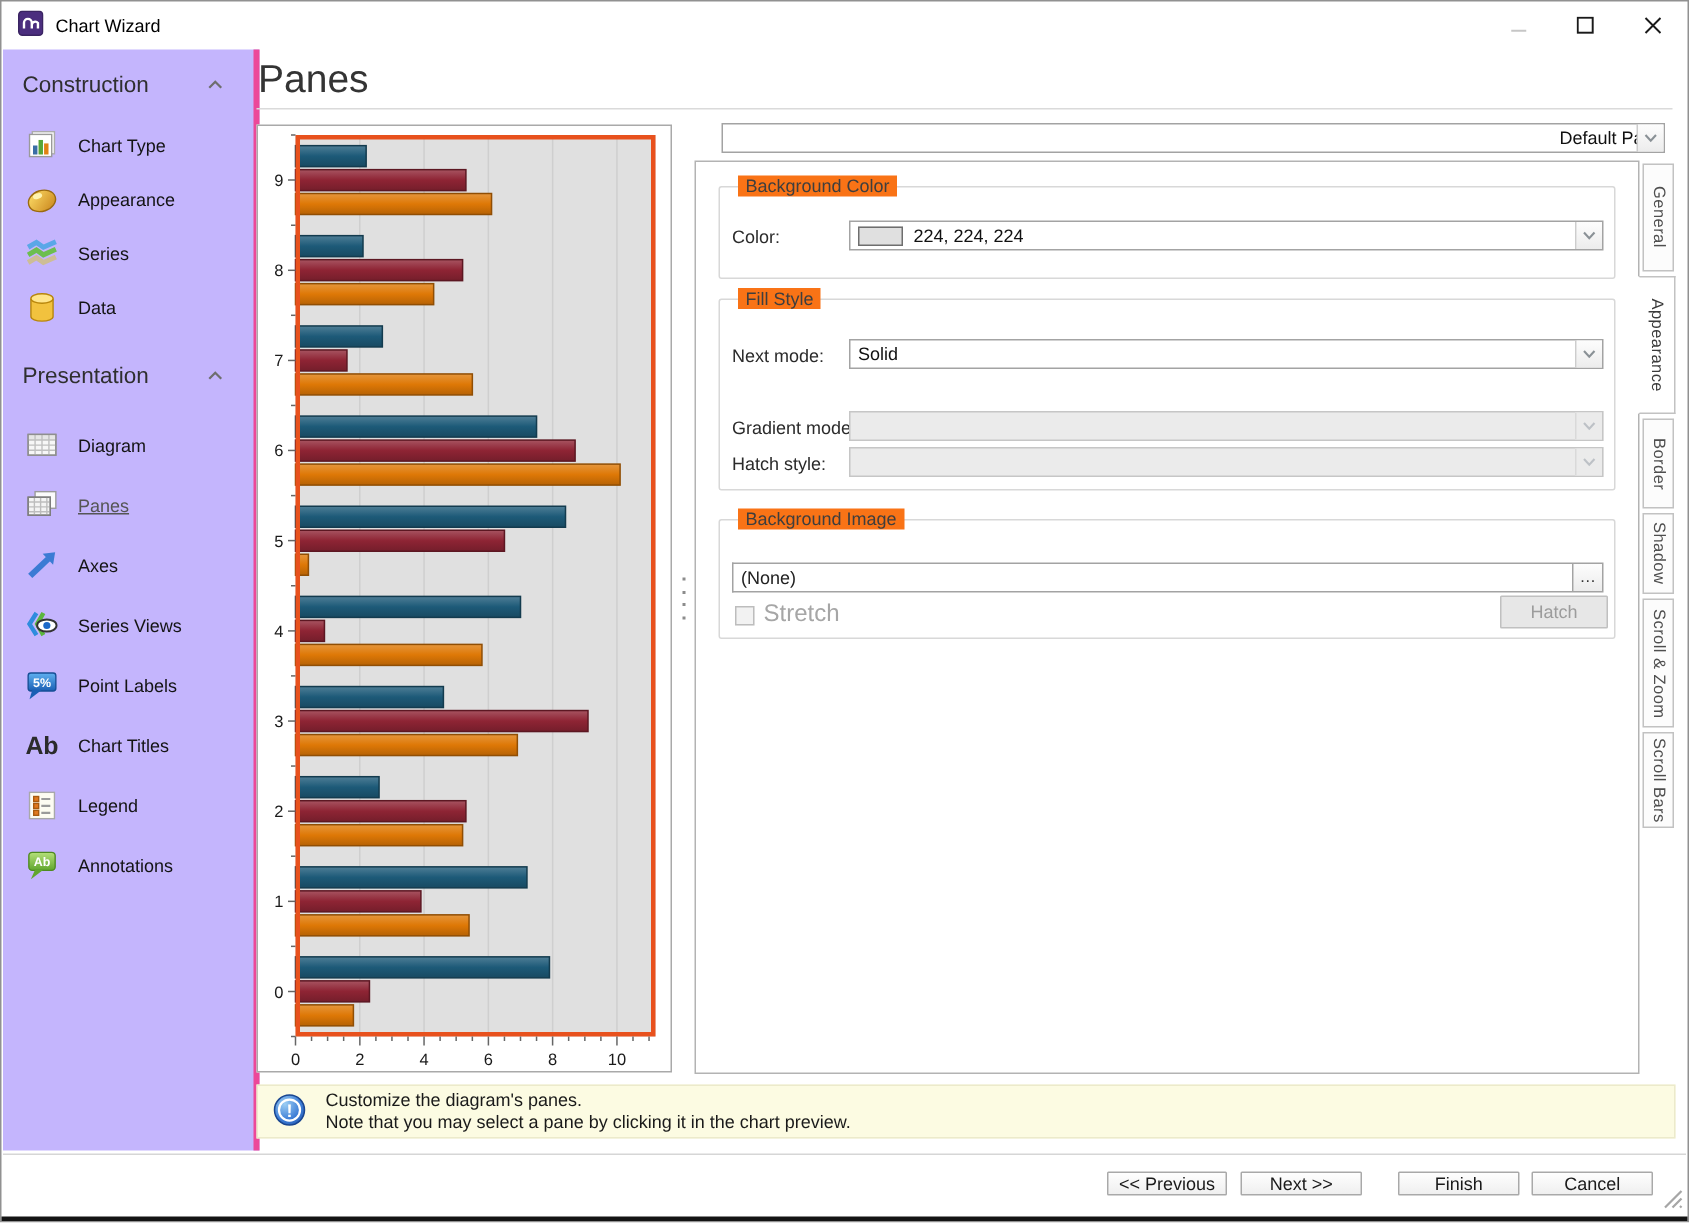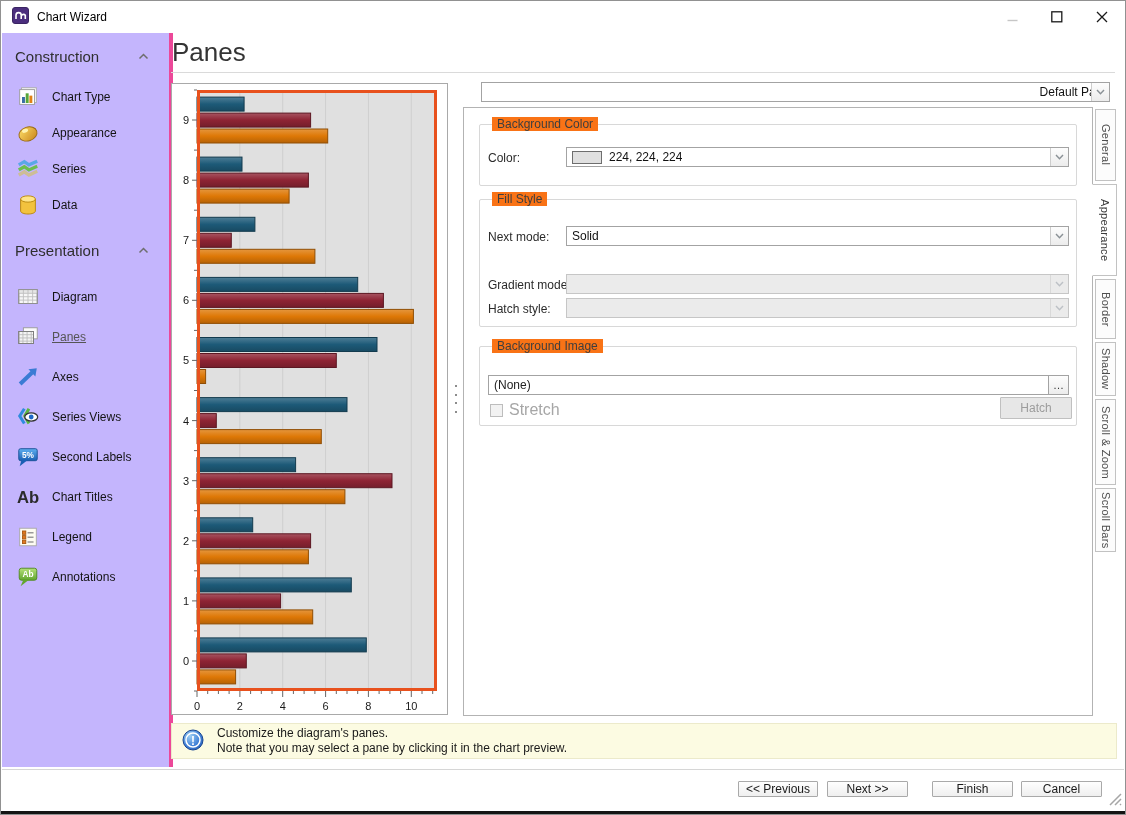--- a/index.html
+++ b/index.html
@@ -229,21 +229,21 @@
                 <linearGradient id="plg" x1="0" y1="0" x2="0" y2="1">
                   <stop offset="0" stop-color="#5FB0F0"></stop>
                   <stop offset="1" stop-color="#1A5FB4"></stop>
                 </linearGradient>
               </defs>
               <rect x="3" y="4" width="20" height="13" rx="2" fill="url(#plg)" stroke="#174F96"></rect>
               <polygon points="6,16 4,23 13,16" fill="#1A5FB4"></polygon>
               <text x="13" y="14" text-anchor="middle" font-size="9" font-weight="bold" fill="#fff">5%</text>
             </svg>
           </span>
-          <span class="nav-label">Second Labels</span>
+          <span class="nav-label">Point Labels</span>
         </div>
         <div class="nav-item">
           <span class="nav-icon">
             <svg viewBox="0 0 26 26" width="24" height="24">
               <text x="1" y="19" font-size="18" font-weight="bold" fill="#2B2B2B">Ab</text>
             </svg>
           </span>
           <span class="nav-label">Chart Titles</span>
         </div>
         <div class="nav-item">

